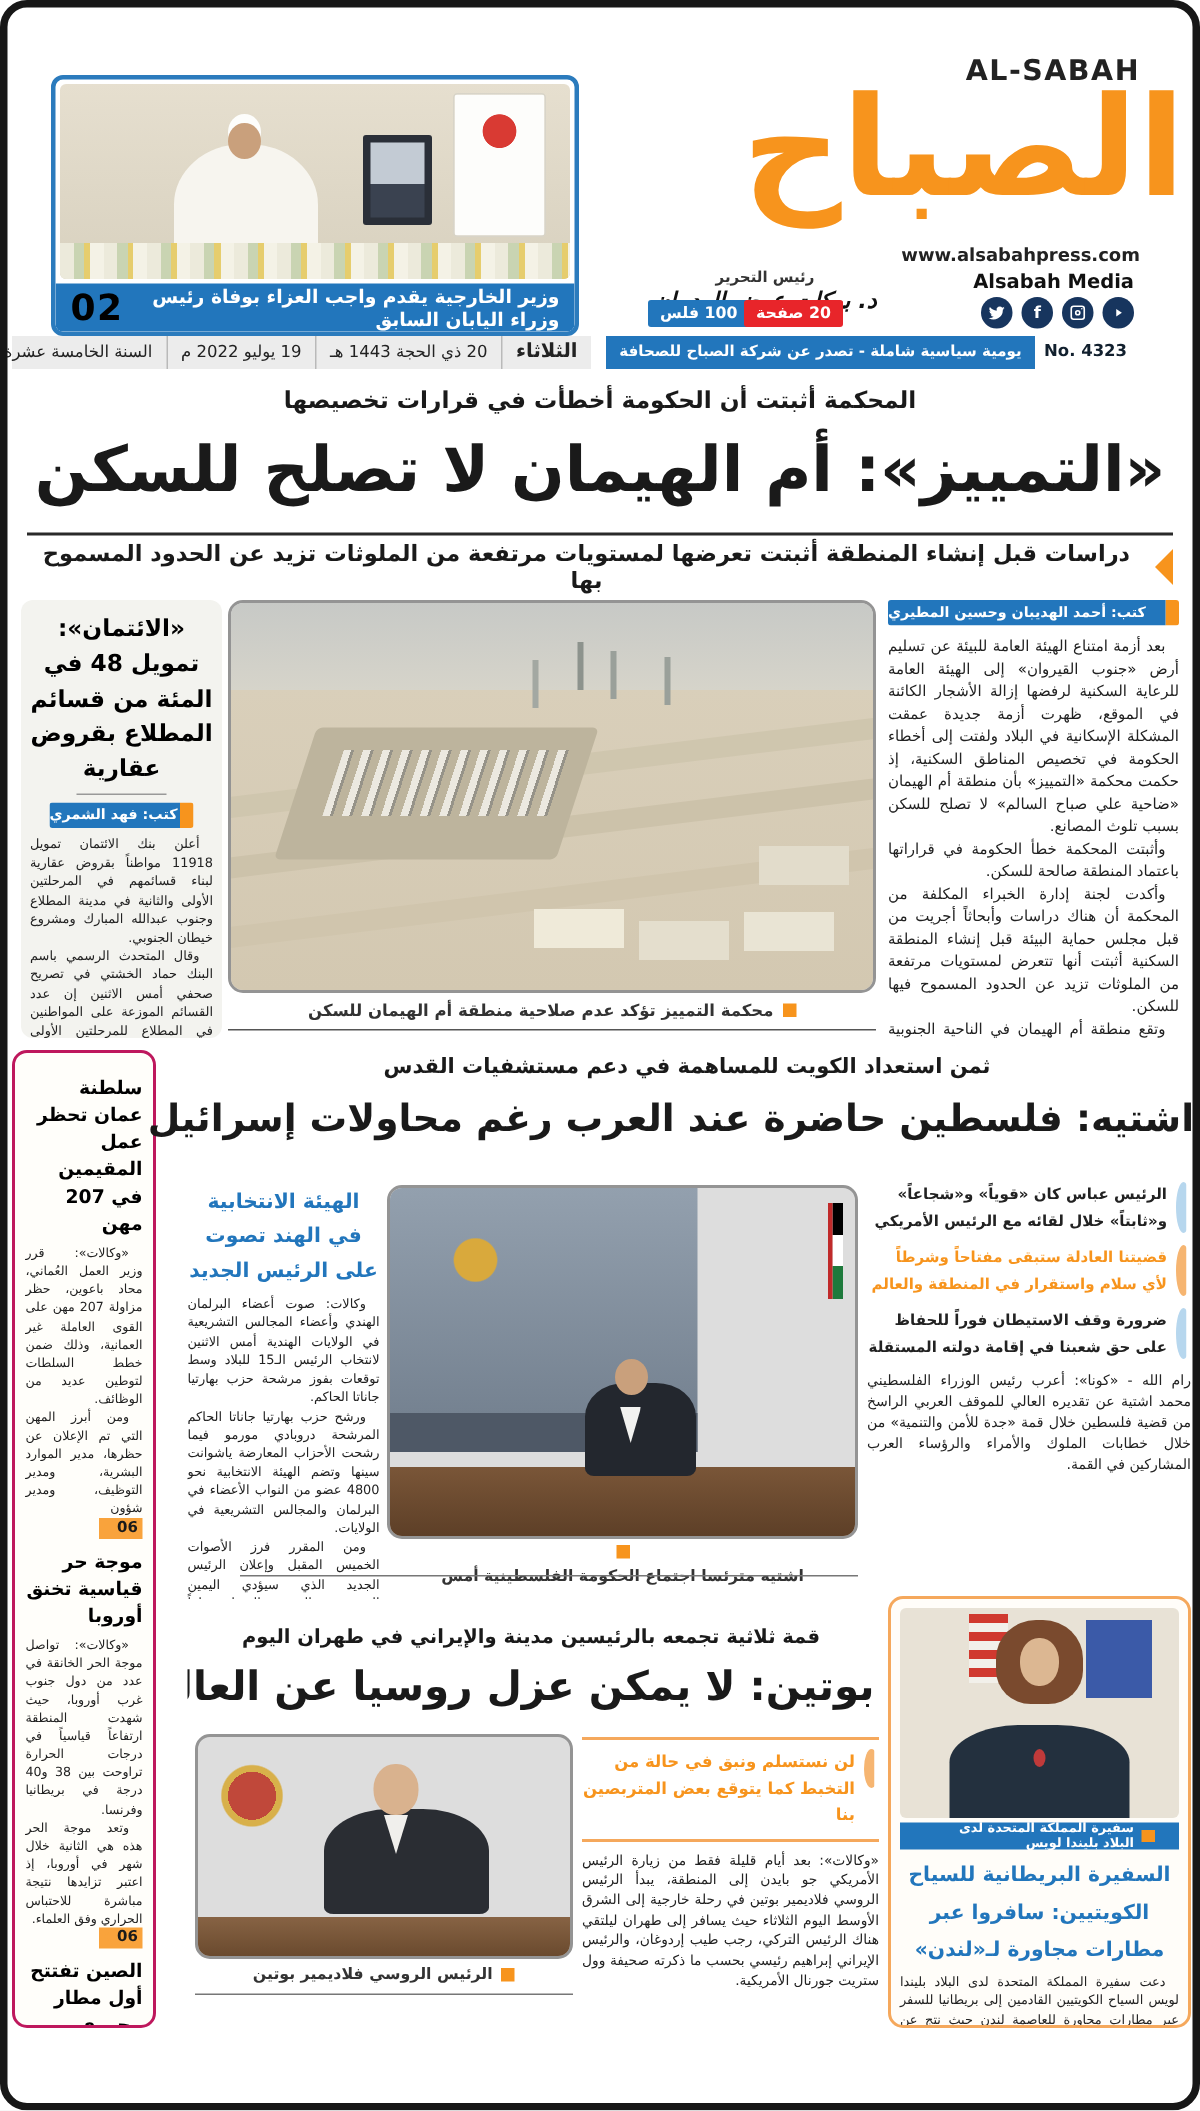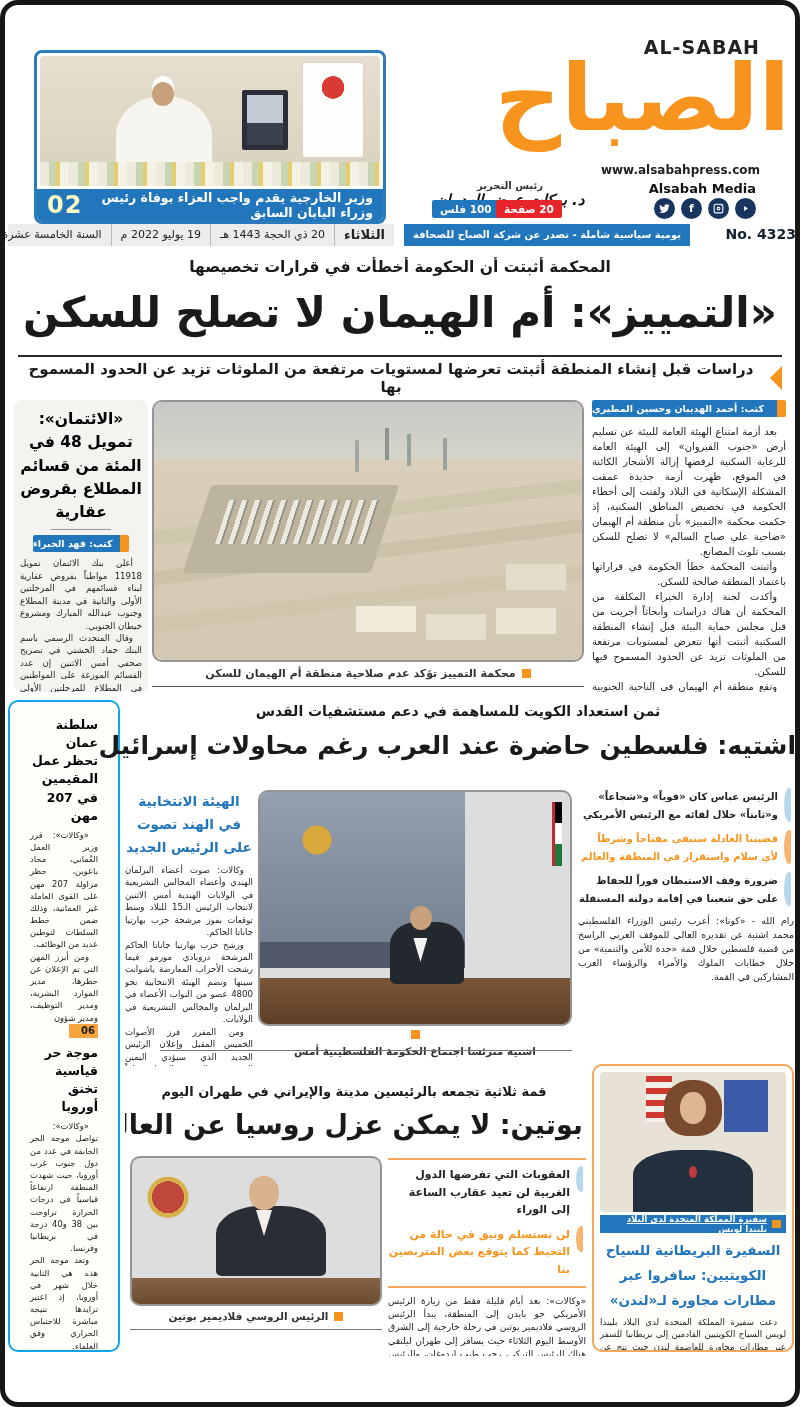--- a/index.html
+++ b/index.html
@@ -12,39 +12,39 @@
   .abs{position:absolute;}
   .rtl{direction:rtl;}
   .ltr{direction:ltr;}
   .c{text-align:center;}
   .j{text-align:justify;}
   
   .top-photo-box{left:34px; top:50px; width:352px; height:174px; border:3px solid #2b7bbd; border-radius:8px; background:#fff; overflow:hidden; display:flex; flex-direction:column;}
   .top-photo{position:relative; flex:1; margin:3px; border-radius:4px; overflow:hidden; background:linear-gradient(#e6dfcf,#d8d1bf);}
   .tp-caption{height:32px; background:var(--blue); color:#fff; display:flex; align-items:center; justify-content:flex-end; gap:8px; padding:0 10px; direction:rtl;}
   .tp-caption .cap-txt{font-size:12.5px; font-weight:bold;}
-  .tp-caption .pageref{font-size:24px; font-weight:bold; color:#fef9c3; letter-spacing:1px; margin-left:auto; direction:ltr;}
+  .tp-caption .pageref{font-size:24px; font-weight:bold; color:#000000; letter-spacing:1px; margin-left:auto; direction:ltr;}
   .masthead-en{right:40px; top:36px; font-size:19px; font-weight:bold; letter-spacing:1px; color:#222;}
   .logo-ar{left:395px; top:40px; width:395px; height:120px; color:var(--orange); font-size:92px; font-weight:900; line-height:118px; }
   .website{right:40px; top:163px; font-size:12px; font-weight:bold; color:#222;}
   .media-label{right:44px; top:181px; font-size:13px; font-weight:bold; color:#111;}
   .social-row{right:44px; top:198px; display:flex; gap:6px;}
   .soc{width:21px; height:21px; border-radius:50%; background:var(--navy); color:#fff; display:flex; align-items:center; justify-content:center; font-size:11px; font-weight:bold;}
   .soc svg{width:13px; height:13px; fill:#fff;}
   .editor-blk{right:200px; top:180px; width:180px; text-align:center;}
   .editor-title{font-size:10px; color:#333; font-weight:bold;}
   .editor-name{font-size:15px; font-weight:bold; font-style:italic; color:#111;}
   .price-box{left:432px; top:200px; height:18px; padding:0 8px; background:var(--blue); color:#fff; font-size:10.5px; font-weight:bold; line-height:18px; border-radius:2px;}
   .pages-box{left:496px; top:200px; height:18px; padding:0 8px; background:var(--red); color:#fff; font-size:10.5px; font-weight:bold; line-height:18px; border-radius:2px;}
   .date-strip{left:8px; top:224px; width:386px; height:22px; background:#ececec; display:flex; direction:rtl; align-items:center; font-size:11px; color:#222;}
   .date-item{padding:0 9px; border-left:1px solid #b9b9b9; line-height:22px; white-space:nowrap;}
   .date-item:last-child{border-left:none;}
   .date-day{font-weight:bold; font-size:13px;}
   .tagline-bar{left:404px; top:224px; width:286px; height:22px; background:var(--blue); color:#fff; font-size:10px; font-weight:bold; line-height:22px; text-align:center; direction:rtl;}
-  .issue-no{left:696px; top:222px; width:100px; height:24px; background:#fff; color:#12202e; font-size:14px; font-weight:bold; line-height:24px; text-align:right;}
+  .issue-no{left:696px; top:222px; width:100px; height:24px; background:#fff; color:#12202e; font-size:11px; font-weight:bold; line-height:24px; text-align:left;}
   
   .lead-kicker{left:0; top:258px; width:800px; font-size:15.5px; font-weight:bold;}
   .lead-headline{left:10px; top:281px; width:780px; font-size:42px; font-weight:900; line-height:1.5;}
   .lead-rule{left:18px; top:355px; width:764px; border-top:2px solid #2a2a2a;}
   .subhead-row{left:18px; top:360px; width:764px; display:flex; direction:rtl; align-items:center; gap:6px;}
   .subhead-arrow{width:12px; height:24px; background:var(--orange); clip-path:polygon(100% 0,100% 100%,0 50%); flex:0 0 12px;}
   .subhead-txt{flex:1; font-size:15px; font-weight:bold; text-align:center;}
   .byline-bar{display:flex; direction:rtl; height:17px; border-radius:2px; overflow:hidden;}
   .byline-bar .tip{flex:0 0 9px; background:var(--orange);}
   .byline-bar .bl-txt{flex:1; background:var(--blue); color:#fff; font-size:9.5px; font-weight:bold; line-height:17px; text-align:left;}
@@ -58,21 +58,21 @@
   .aerial-cap{left:152px; top:667px; width:432px;}
   .aerial-cap-rule{left:152px; top:686px; width:432px; border-top:1.5px solid #555;}
   .credit-box{left:14px; top:400px; width:134px; height:292px; background:#f3f3ef; border-radius:8px; padding:8px 6px; overflow:hidden;}
   .credit-box h3{font-size:15.5px; line-height:1.5; text-align:center; color:#000;}
   .credit-divider{width:60px; margin:5px auto; border-top:1px solid #999;}
   .credit-byline{width:96px; margin:0 auto 5px;}
   .small-body{font-size:8.6px; line-height:1.45; color:#222;}
   .more{display:inline-block; background:#f9a33c; color:#1a1a1a; font-size:10px; font-weight:bold; line-height:14px; padding:0 3px; vertical-align:middle;}
   .more::after{content:""; display:inline-block; vertical-align:middle; margin-right:3px; border-top:4px solid transparent; border-bottom:4px solid transparent; border-right:6px solid #f9a33c;}
   
-  .rail{left:8px; top:700px; width:112px; height:652px; border:2px solid #0ea5e9; border-radius:10px; background:#fffefa; padding:8px 20px; overflow:hidden;}
+  .rail{left:8px; top:700px; width:96px; height:652px; border:2px solid #be185d; border-radius:10px; background:#fffefa; padding:8px 7px; overflow:hidden;}
   .rail h4{font-size:12.5px; line-height:1.45; text-align:right; margin:6px 0 4px; color:#000;}
   .rail .small-body{font-size:8.4px;}
   
   .mid-kicker{left:120px; top:703px; width:676px; font-size:14px; font-weight:bold;}
   .mid-headline{left:100px; top:722px; width:696px; font-size:25px; font-weight:900; line-height:1.9; white-space:nowrap; overflow:hidden;}
   .pal-col{left:578px; top:788px; width:216px; height:288px; overflow:hidden;}
   .bullet{display:flex; direction:rtl; gap:6px; margin-bottom:7px;}
   .bmark{flex:0 0 10px; height:34px; border-left:7px solid #b7d7ee; border-radius:50%;}
   .bmark.orange{border-left-color:#f6b571;}
   .btext{font-size:10px; font-weight:bold; line-height:1.75; color:#222;}
@@ -90,21 +90,21 @@
   .putin-col .hr-o{border-top:2px solid #f5a85c; margin:2px 0 6px;}
   .putin-col .btext{font-size:11px; line-height:1.6;}
   .putin-col .bmark{height:26px;}
   .putin-body{font-size:9.2px; line-height:1.45; color:#222; margin-top:5px;}
   .photo-putin{left:130px; top:1156px; width:252px; height:150px;}
   .putin-cap{left:130px; top:1310px; width:252px; font-size:10.5px;}
   .putin-cap-rule{left:130px; top:1329px; width:252px; border-top:1.5px solid #777;}
   
   .amb-box{left:592px; top:1064px; width:202px; height:288px; border:2px solid #f5a85c; border-radius:10px; background:#fffdf9; padding:6px; overflow:hidden;}
   .photo-amb{position:relative; width:100%; height:140px; border-radius:4px; overflow:hidden; background:#e8e2d6;}
-  .amb-capbar{height:18px; background:var(--blue); color:#fff; display:flex; direction:rtl; align-items:center; gap:5px; padding:0 5px; margin-top:3px;text-decoration:underline;}
+  .amb-capbar{height:18px; background:var(--blue); color:#fff; display:flex; direction:rtl; align-items:center; gap:5px; padding:0 16px; margin-top:3px;}
   .amb-capbar .cap-sq{width:8px; height:8px;}
   .amb-capbar span{font-size:8.6px; font-weight:bold;}
   .amb-box h3{color:var(--blue); font-size:13.5px; line-height:1.85; text-align:center; margin:5px 0 3px;}
   
   .ph-child{position:absolute;}
   .jp-flag{right:16px; top:6px; width:62px; height:96px; background:radial-gradient(circle at 50% 26%, #d93a33 0 11px, #fdfdfb 11.5px); border:1px solid #d8d4c8; border-radius:3px;}
   .abe-frame{right:92px; top:34px; width:46px; height:60px; background:#2a2f38; border-radius:2px; display:flex; align-items:center; justify-content:center;}
   .abe-inner{width:36px; height:50px; background:linear-gradient(#c3cbd4 55%, #3a4250 55%);}
   .m-robe{left:76px; top:40px; width:96px; height:84px; background:#f7f5ef; border-radius:48% 48% 10% 10%;}
   .m-head{left:112px; top:26px; width:22px; height:24px; background:#c9a07c; border-radius:50%; box-shadow:0 -6px 0 0 #fdfdfb;}
@@ -232,21 +232,21 @@
     <span class="cap-sq"></span>
     <span>محكمة التمييز تؤكد عدم صلاحية منطقة أم الهيمان للسكن</span>
   </div>
   <div class="abs aerial-cap-rule"></div>
 
   <div class="abs credit-box">
     <h3>«الائتمان»: تمويل 48 في المئة من قسائم المطلاع بقروض عقارية</h3>
     <div class="credit-divider"></div>
     <div class="byline-bar credit-byline">
       <span class="tip"></span>
-      <span class="bl-txt">كتب: فهد الخبراء</span>
+      <span class="bl-txt">كتب: فهد الشمري</span>
     </div>
     <div class="small-body j">
       <p>أعلن بنك الائتمان تمويل 11918 مواطناً بقروض عقارية لبناء قسائمهم في المرحلتين الأولى والثانية في مدينة المطلاع وجنوب عبدالله المبارك ومشروع خيطان الجنوبي.</p>
       <p>وقال المتحدث الرسمي باسم البنك حماد الخشتي في تصريح صحفي أمس الاثنين إن عدد القسائم الموزعة على المواطنين في المطلاع للمرحلتين الأولى والثانية بلغ 18519 قسيمة تقدم منهم 8939 مواطناً للحصول على تمويل بنسبة 48 في المئة.</p>
 
     </div>
   </div>
 
   <div class="abs rail">
     <div>
@@ -322,24 +322,20 @@
 
     </div>
   </div>
 
   <div class="abs putin-kicker c">قمة ثلاثية تجمعه بالرئيسين مدينة والإيراني في طهران اليوم</div>
   <div class="abs putin-headline c">بوتين: لا يمكن عزل روسيا عن العالم</div>
 
   <div class="abs putin-col">
     <div class="hr-o"></div>
     <div class="bullet">
-      <span class="bmark"></span>
-      <span class="btext">العقوبات التي تفرضها الدول الغربية لن تعيد عقارب الساعة إلى الوراء</span>
-    </div>
-    <div class="bullet">
       <span class="bmark orange"></span>
       <span class="btext hl">لن نستسلم ونبق في حالة من التخبط كما يتوقع بعض المتربصين بنا</span>
     </div>
     <div class="hr-o"></div>
     <div class="putin-body j">
       <p>«وكالات»: بعد أيام قليلة فقط من زيارة الرئيس الأمريكي جو بايدن إلى المنطقة، يبدأ الرئيس الروسي فلاديمير بوتين في رحلة خارجية إلى الشرق الأوسط اليوم الثلاثاء حيث يسافر إلى طهران ليلتقي هناك الرئيس التركي، رجب طيب إردوغان، والرئيس الإيراني إبراهيم رئيسي بحسب ما ذكرته صحيفة وول ستريت جورنال الأمريكية.</p>
 
     </div>
   </div>
 

